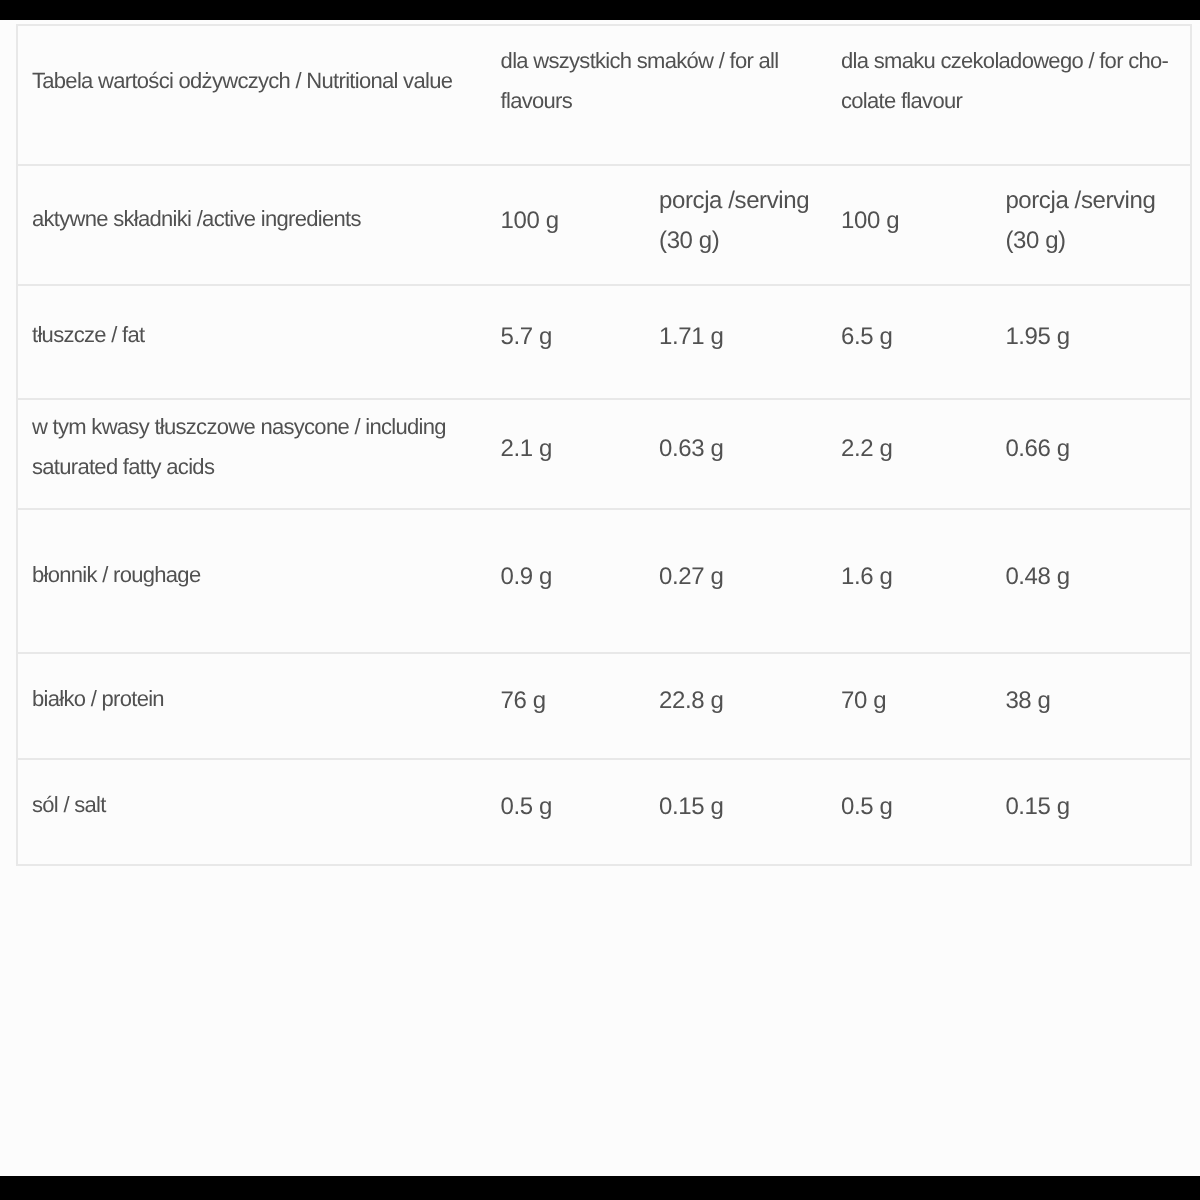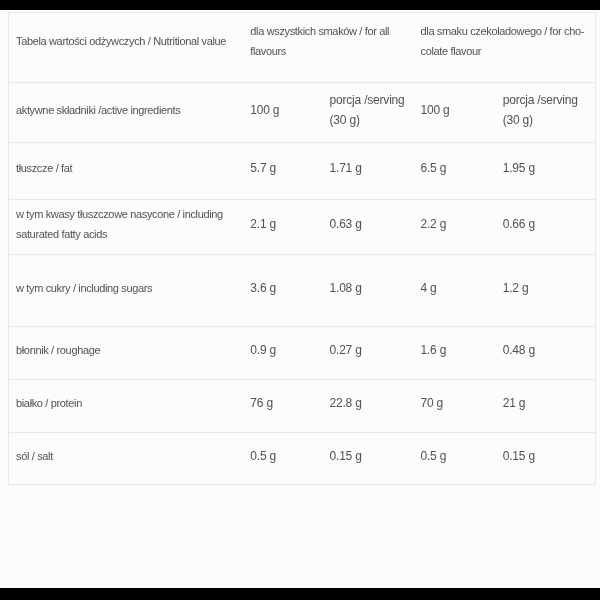--- a/index.html
+++ b/index.html
@@ -91,39 +91,32 @@
         </tr>
         <tr>
           <td class="label-cell">w tym kwasy tłuszczowe nasycone / including
 saturated fatty acids</td>
           <td>2.1 g</td>
           <td>0.63 g</td>
           <td>2.2 g</td>
           <td>0.66 g</td>
         </tr>
         <tr>
-          <td class="label-cell">w tym cukry / including sugars</td>
-          <td>3.6 g</td>
-          <td>1.08 g</td>
-          <td>4 g</td>
-          <td>1.2 g</td>
-        </tr>
-        <tr>
           <td class="label-cell">błonnik / roughage</td>
           <td>0.9 g</td>
           <td>0.27 g</td>
           <td>1.6 g</td>
           <td>0.48 g</td>
         </tr>
         <tr>
           <td class="label-cell">białko / protein</td>
           <td>76 g</td>
           <td>22.8 g</td>
           <td>70 g</td>
-          <td>21 g</td>
+          <td>38 g</td>
         </tr>
         <tr>
           <td class="label-cell">sól / salt</td>
           <td>0.5 g</td>
           <td>0.15 g</td>
           <td>0.5 g</td>
           <td>0.15 g</td>
         </tr>
       </tbody>
     </table>

